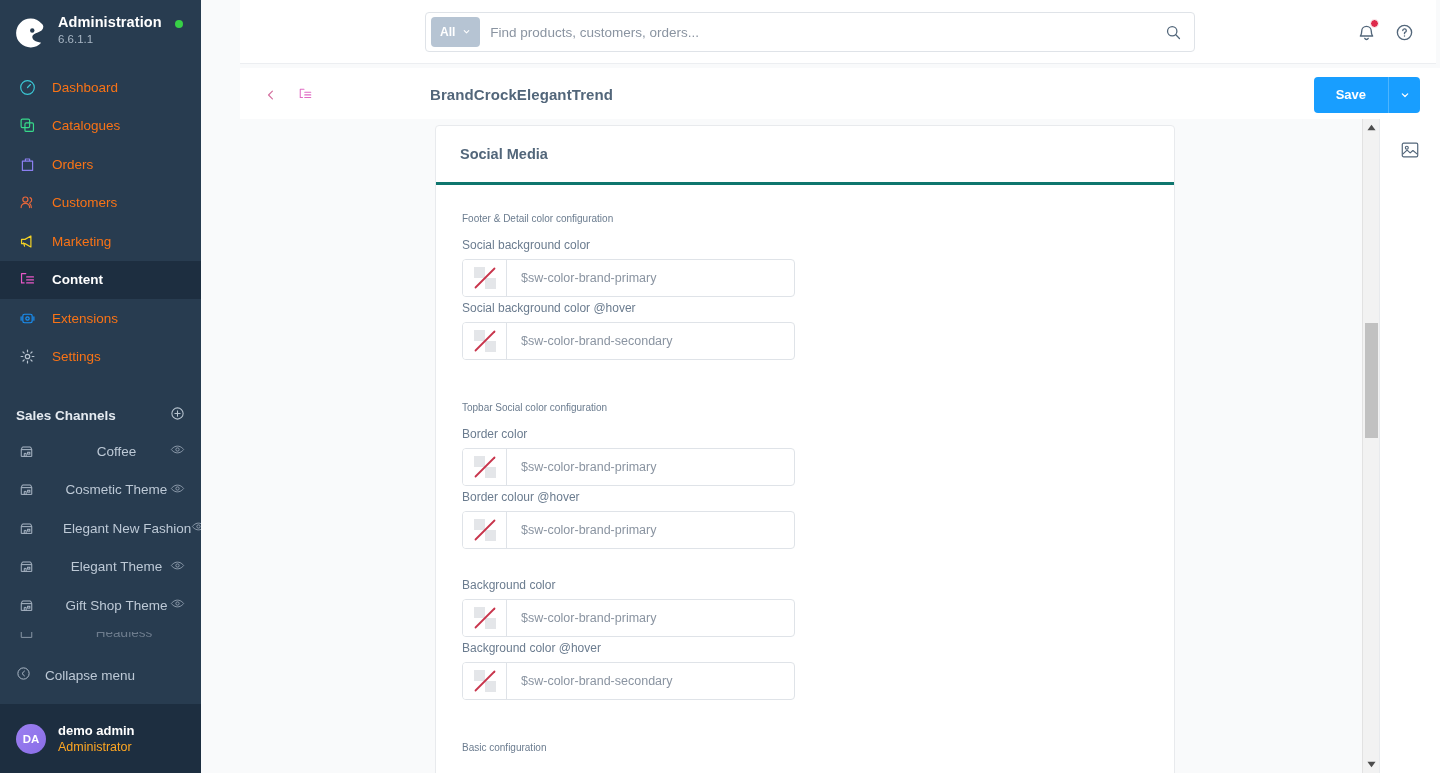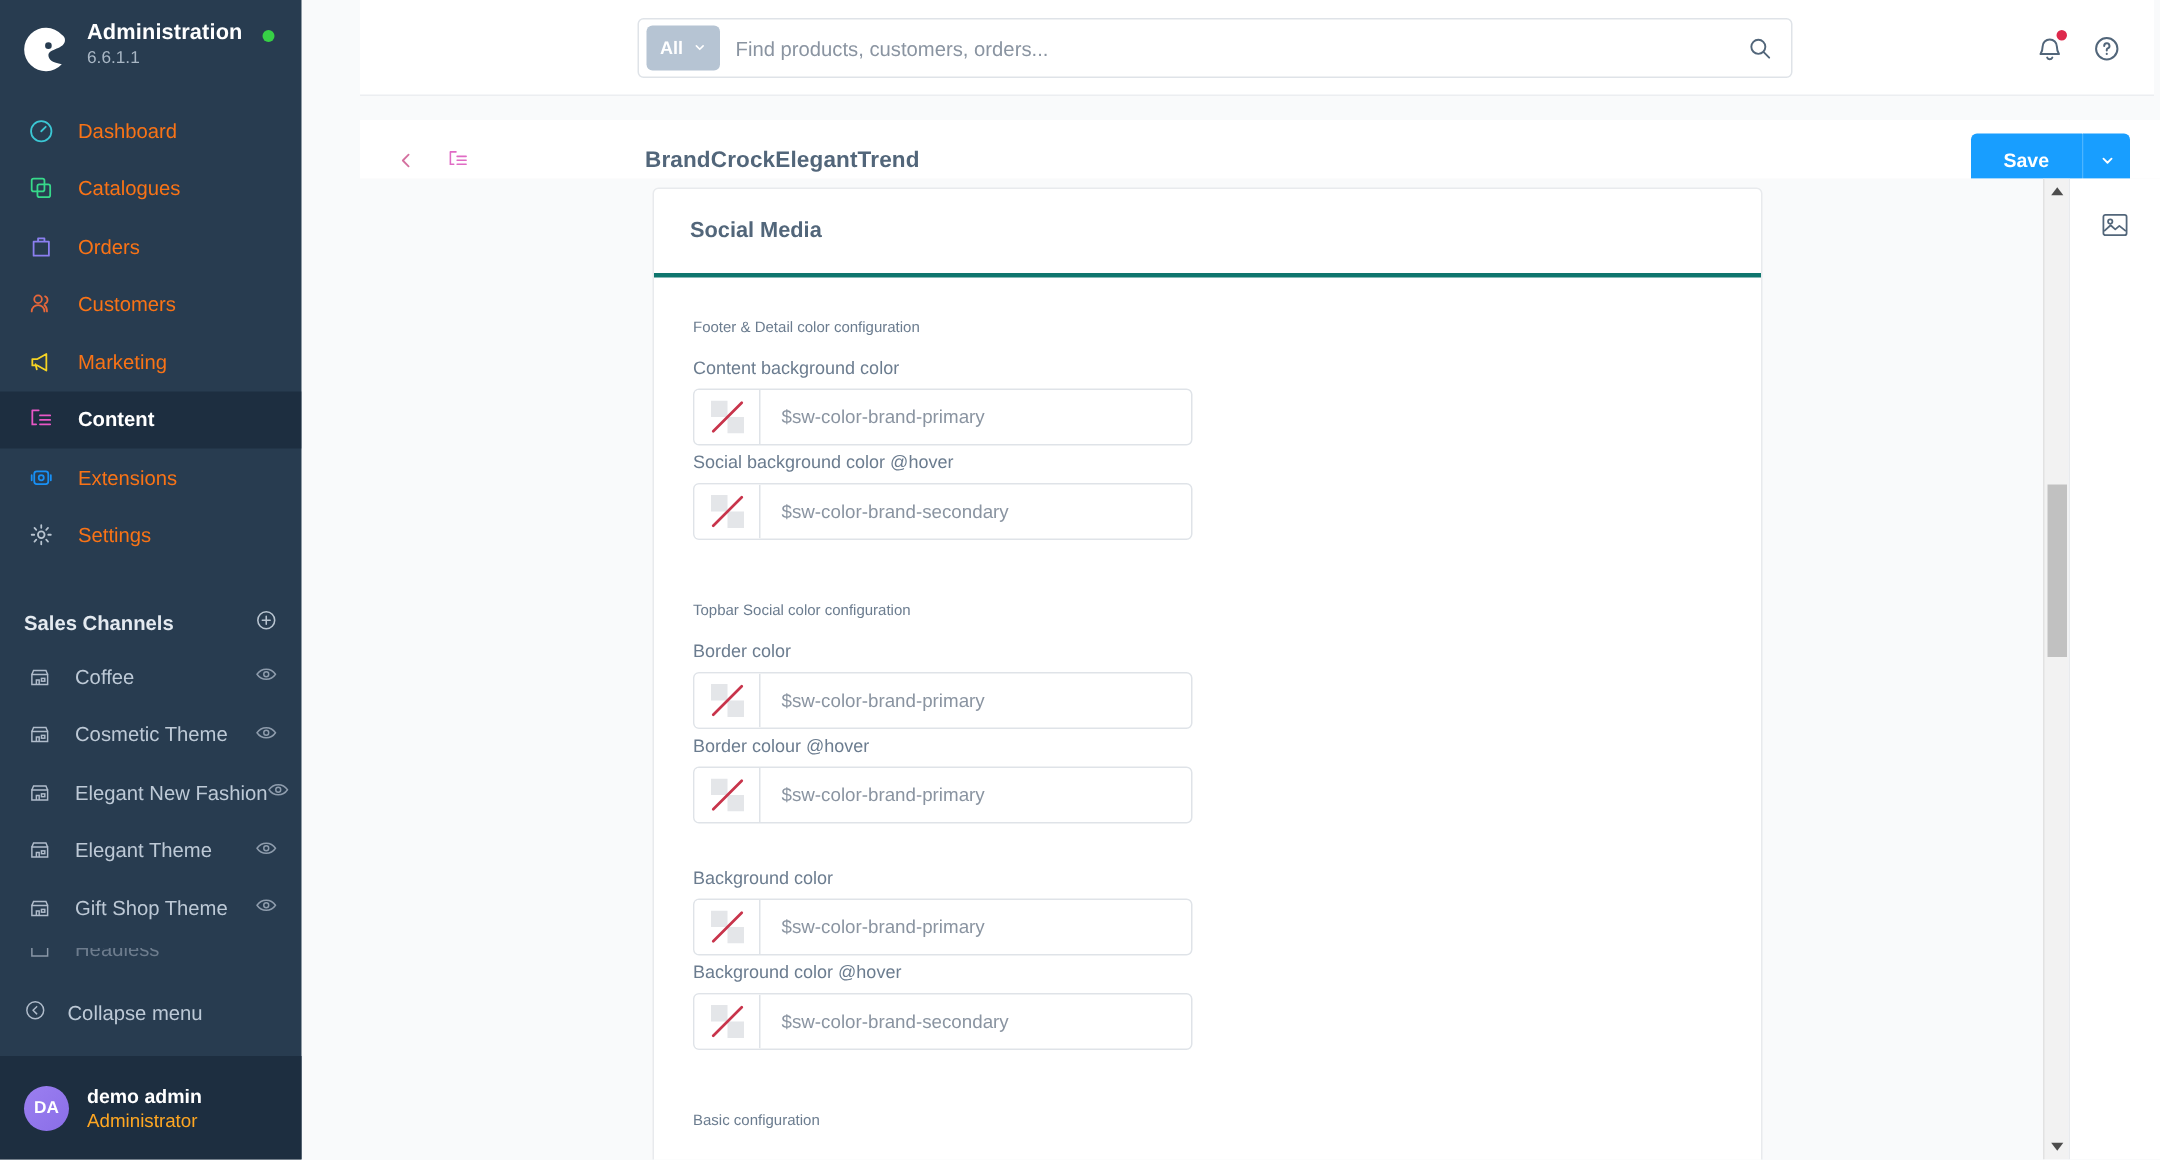--- a/index.html
+++ b/index.html
@@ -31,21 +31,21 @@
   .sb-item .lbl { margin-left: 14px; white-space: nowrap; }
   .sb-item.active { background: #1d2e40; color: #fff; font-weight: bold; }
 
   .sb-sec {
     display: flex; align-items: center; justify-content: space-between;
     padding: 0 16px; height: 34px; margin-top: 22px;
     font-size: 13.5px; font-weight: bold; color: #e4eaf0;
   }
   .sb-ch { display: flex; align-items: center; height: 38.5px; padding: 0 16px; font-size: 13.5px; color: #bdc9d6; cursor: pointer; }
   .sb-ch .ico { width: 20px; flex: 0 0 20px; display: flex; align-items: center; justify-content: center; }
-  .sb-ch .lbl { margin-left: 14px; flex: 1; white-space: nowrap; }
+  .sb-ch .lbl { margin-left: 27px; flex: 1; white-space: nowrap; text-align: center; }
   .sb-ch .eye { opacity: .75; }
 
   .sb-fade { position: absolute; left: 0; right: 0; top: 632px; height: 20px; overflow: hidden; }
   .sb-collapse {
     position: absolute; left: 0; right: 0; top: 656px; height: 38px;
     display: flex; align-items: center; padding: 0 16px; font-size: 13.5px; color: #bdc9d6; cursor: pointer;
   }
   .sb-collapse .lbl { margin-left: 14px; }
 
   .sb-user {
@@ -82,21 +82,21 @@
     padding: 0 10px; font-family: Liberation Sans, sans-serif; background: transparent;
   }
   .search-input::placeholder { color: #8a94a1; }
   .search-btn { width: 34px; height: 34px; display: flex; align-items: center; justify-content: center; cursor: pointer; }
   .top-right { position: absolute; right: 20px; top: 0; height: 64px; display: flex; align-items: center; gap: 14px; }
   .top-ico { width: 24px; height: 24px; position: relative; cursor: pointer; display: flex; align-items: center; justify-content: center; }
   .badge { position: absolute; right: -1px; top: -1px; width: 9px; height: 9px; border-radius: 50%; background: #de294c; border: 1.5px solid #fff; }
 
   
   .smartbar {
-    position: absolute; left: 240px; top: 80px; right: 0; height: 54px;
+    position: absolute; left: 240px; top: 68px; right: 0; height: 54px;
     background: #fff; display: flex; align-items: center; border-bottom: 1px solid #e8a6d8;
   }
   .sb-back { margin-left: 22px; cursor: pointer; width: 18px; display: flex; justify-content: center; }
   .sb-doc { margin-left: 16px; cursor: pointer; width: 18px; display: flex; justify-content: center; }
   .sb-pagetitle {
     position: absolute; left: 190px; font-size: 15px; font-weight: bold; color: #52667a; letter-spacing: .1px;
   }
   .sb-actions { position: absolute; right: 20px; display: flex; }
   .btn-save {
     background: #189eff; color: #fff; border: 0; height: 36px; padding: 0 22px;
@@ -466,21 +466,21 @@
 
       <div class="card-head">
         <div class="card-head-title">Social Media</div>
       </div>
 
       <div class="card-body">
 
         <div class="group-title">Footer &amp; Detail color configuration</div>
         <div class="grid2">
           <div class="cell">
-            <label class="fld-label">Content background color</label>
+            <label class="fld-label">Social background color</label>
             <div class="colorfield">
               <div class="swatch">
                 <svg width="22" height="22" viewBox="0 0 22 22">
                   <rect x="0" y="0" width="22" height="22" fill="#ffffff"></rect>
                   <rect x="0" y="0" width="11" height="11" fill="#e4e6e9"></rect>
                   <rect x="11" y="11" width="11" height="11" fill="#e4e6e9"></rect>
                   <path d="M1.5 20.5L20.5 1.5" stroke="#c8344b" stroke-width="1.8" stroke-linecap="round"></path>
                 </svg>
               </div>
               <div class="colorval">$sw-color-brand-primary</div>

